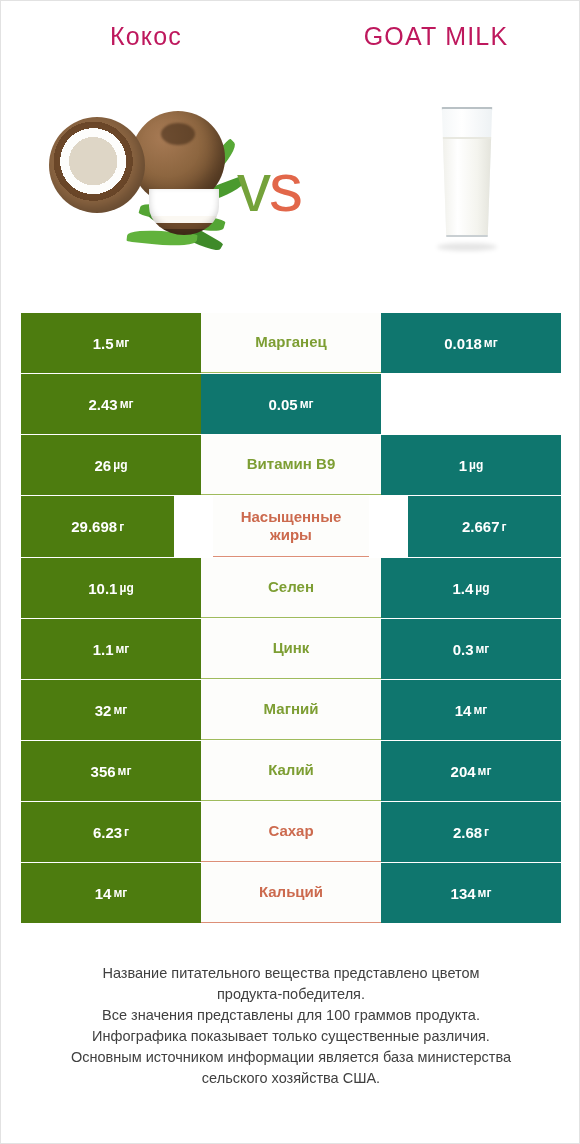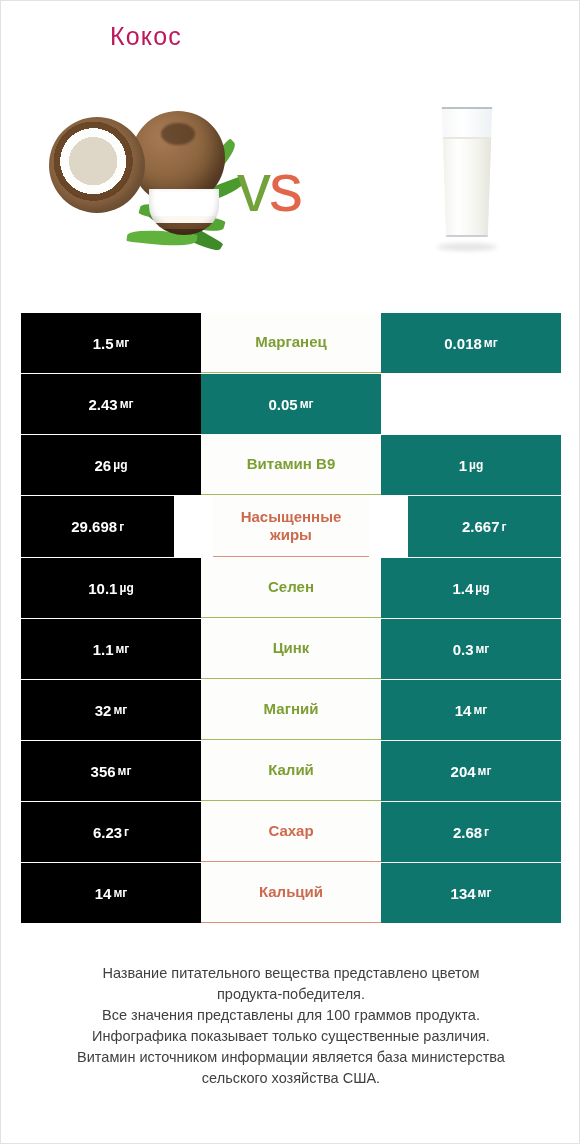--- a/index.html
+++ b/index.html
@@ -178,21 +178,21 @@
   .row.tall { height: 61px; gap: 39px; }
   .cell {
     display: flex;
     align-items: center;
     justify-content: center;
     box-sizing: border-box;
     text-align: center;
   }
   .cell-left {
     width: 180px;
-    background: #000000;
+    background: #4d7c0f;
     color: #ffffff;
     font-size: 15px;
     font-weight: bold;
   }
   .cell-right {
     width: 180px;
     background: #0f766e;
     color: #ffffff;
     font-size: 15px;
     font-weight: bold;
@@ -226,20 +226,21 @@
   }
   .footer p { margin: 0; }
 </style>
 </head>
 <body>
 
 <div id="page">
 
   <div class="header">
     <div class="title title-left">Кокос</div>
+    <div class="title title-right">GOAT MILK</div>
   </div>
 
   <div class="hero">
 
     <div class="coconut-wrap">
       <span class="leaf l4"></span>
       <span class="leaf l5"></span>
       <span class="coco-whole"></span>
       <span class="coco-half"></span>
       <span class="leaf l1"></span>
@@ -400,17 +401,17 @@
         </div>
     </div>
 
   </div>
 
   <div class="footer">
     <p>Название питательного вещества представлено цветом</p>
     <p>продукта-победителя.</p>
     <p>Все значения представлены для 100 граммов продукта.</p>
     <p>Инфографика показывает только существенные различия.</p>
-    <p>Витамин источником информации является база министерства</p>
+    <p>Основным источником информации является база министерства</p>
     <p>сельского хозяйства США.</p>
   </div>
 
 </div>
 
 </body></html>

